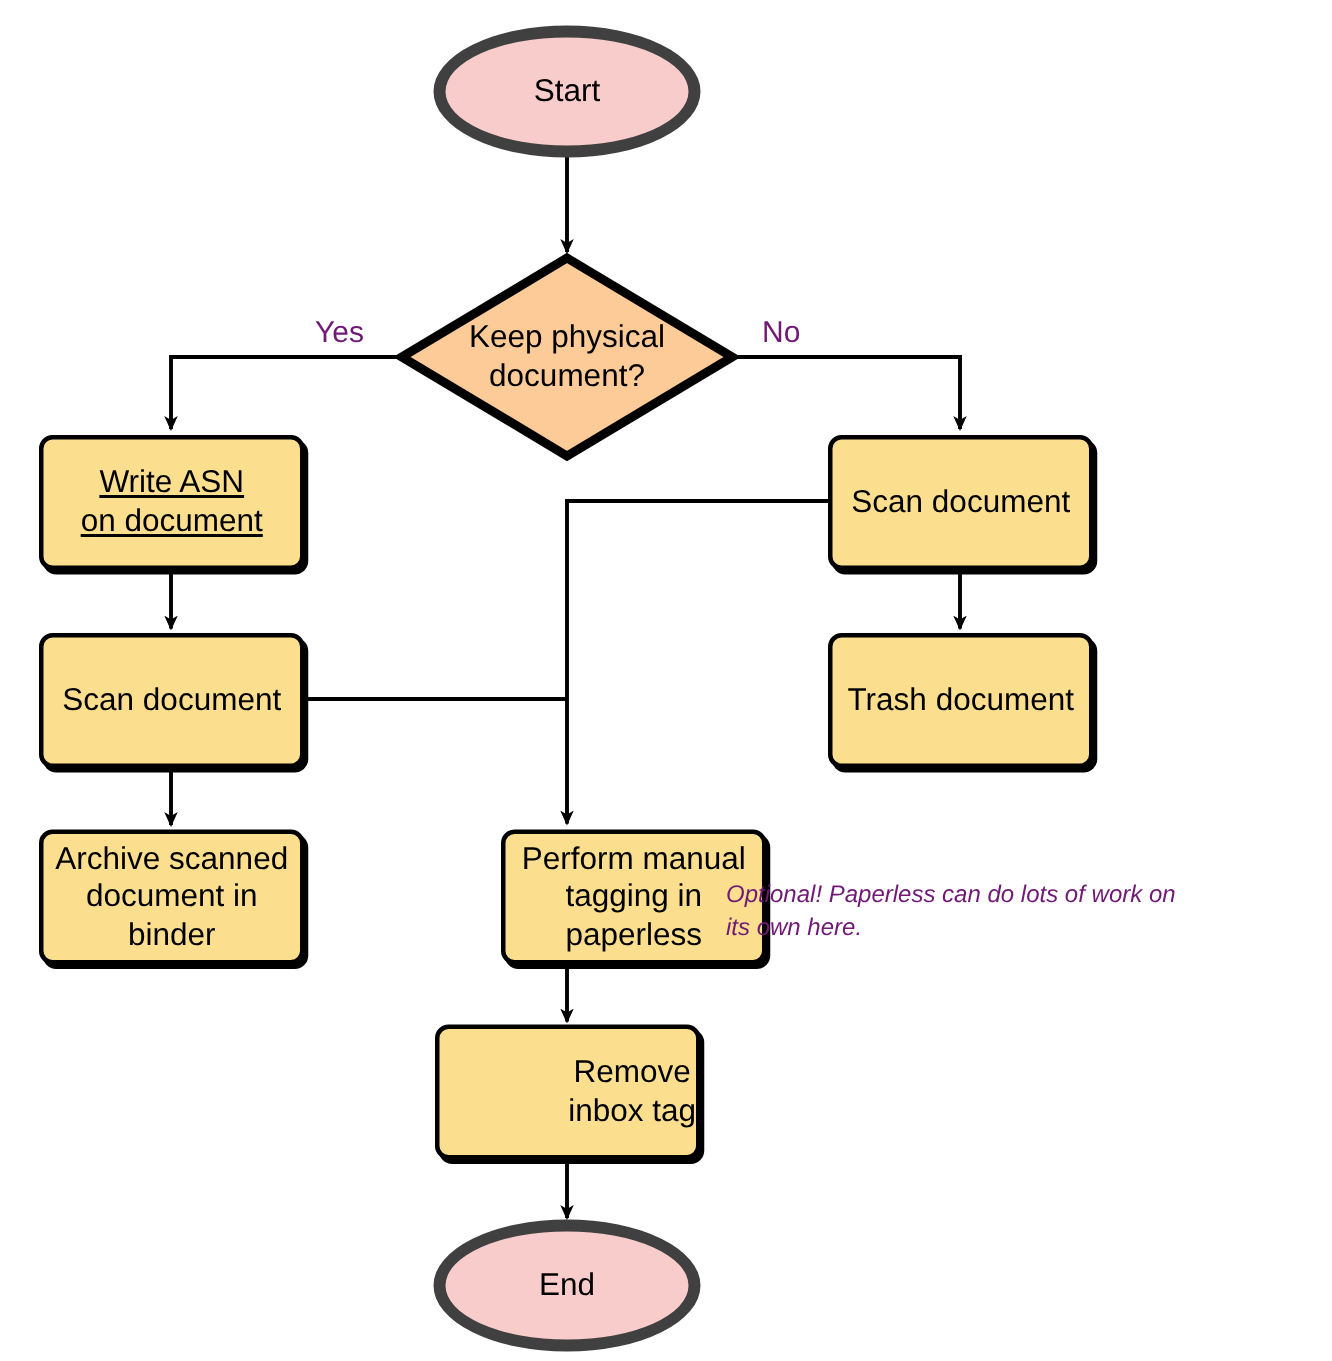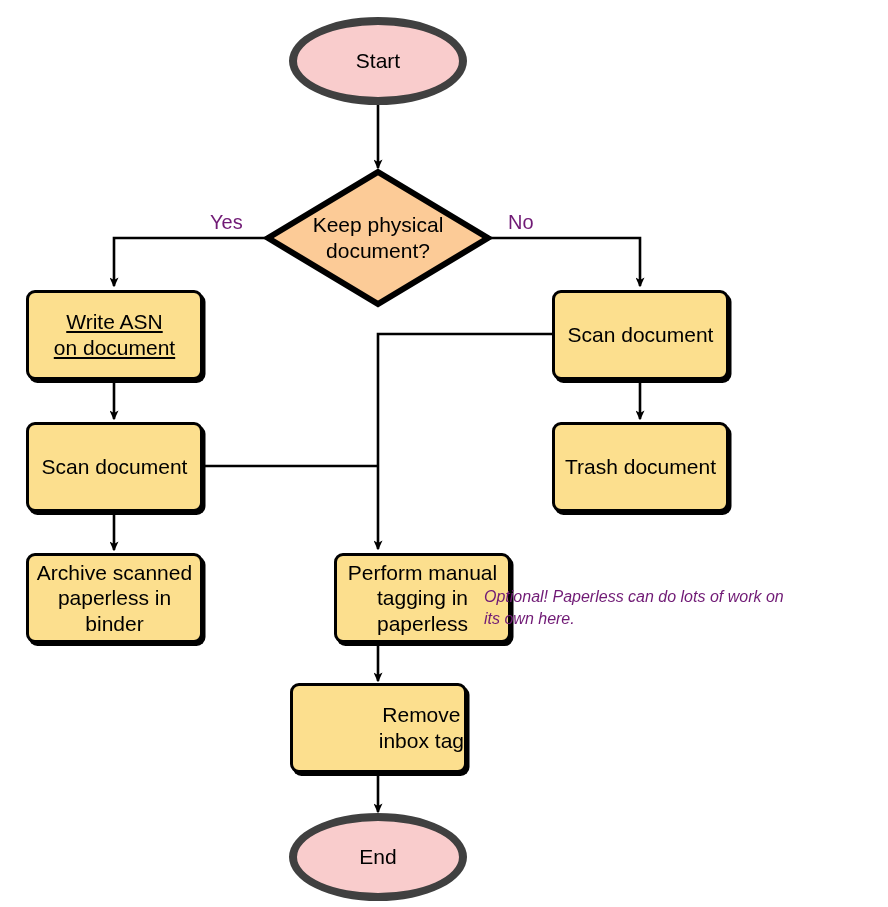--- a/index.html
+++ b/index.html
@@ -140,21 +140,21 @@
     </div>
   </div>
 
   <div class="node node-process" style="left:26px; top:422px; width:177px; height:90px;">
     <span>Scan document</span>
   </div>
 
   <div class="node node-process" style="left:26px; top:553px; width:177px; height:90px;">
     <div>
       <div>Archive scanned</div>
-      <div>paperless in</div>
+      <div>document in</div>
       <div>binder</div>
     </div>
   </div>
 
   <div class="node node-process" style="left:552px; top:290px; width:177px; height:90px;">
     <span>Scan document</span>
   </div>
 
   <div class="node node-process" style="left:552px; top:422px; width:177px; height:90px;">
     <span>Trash document</span>

